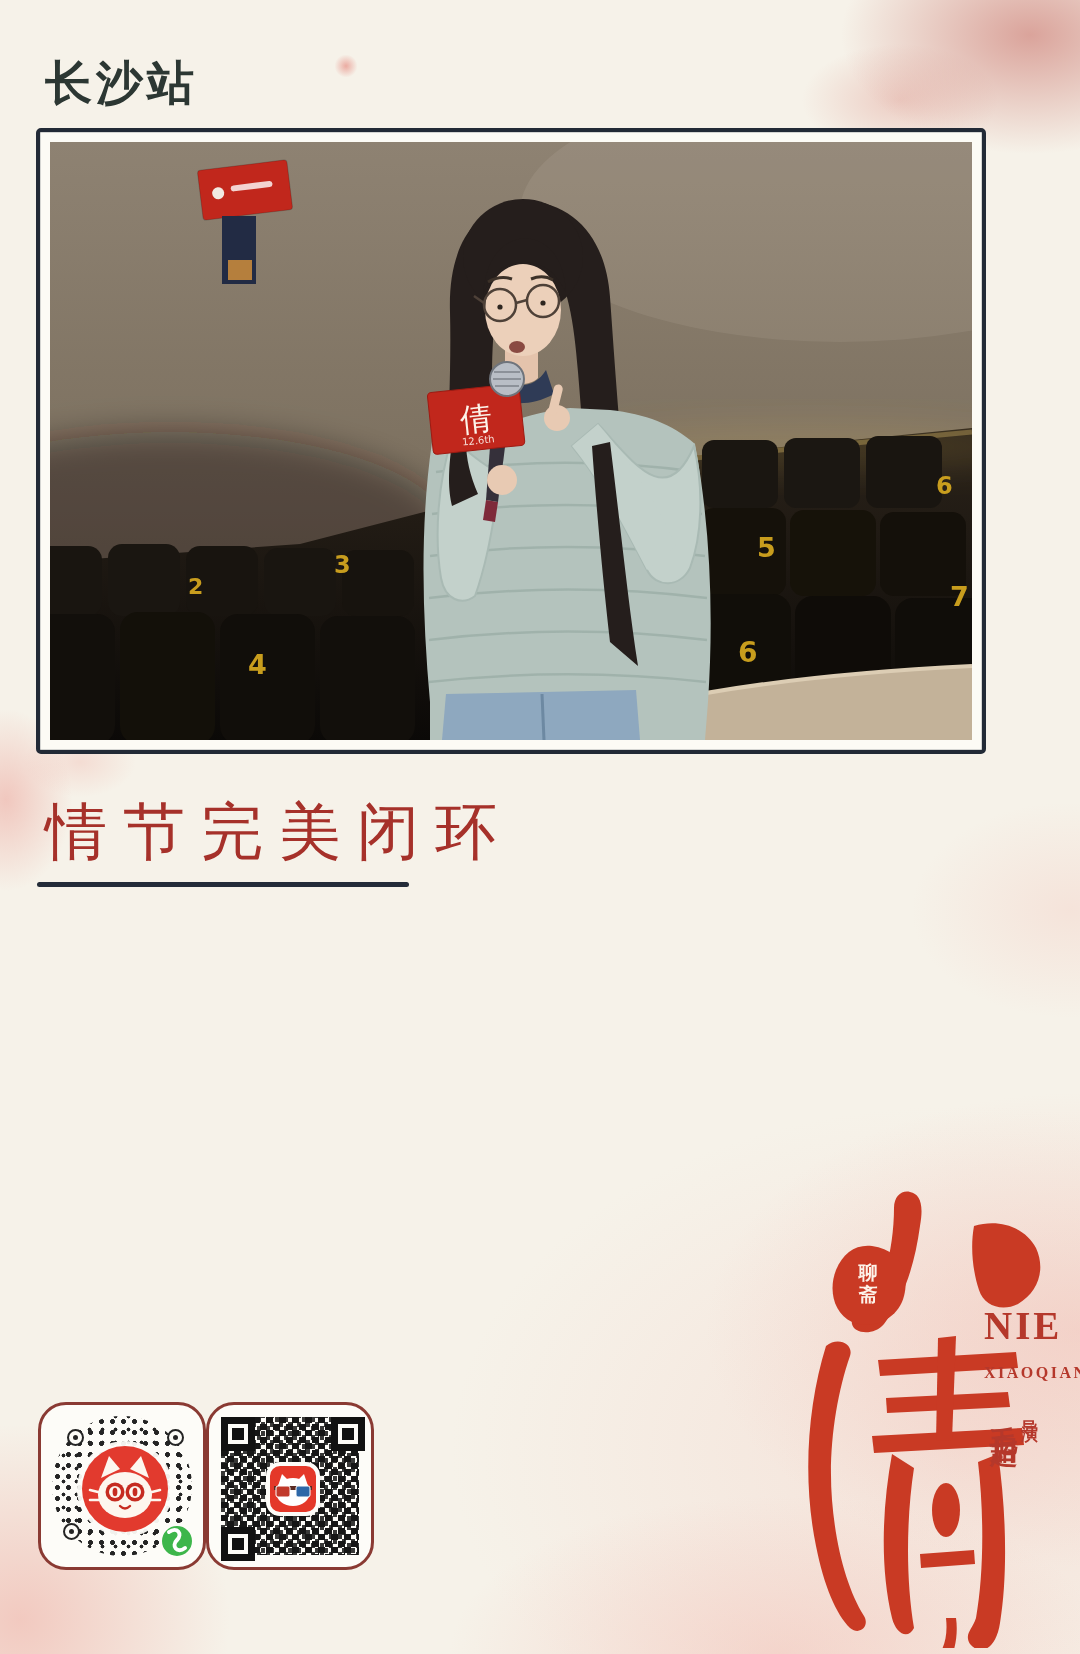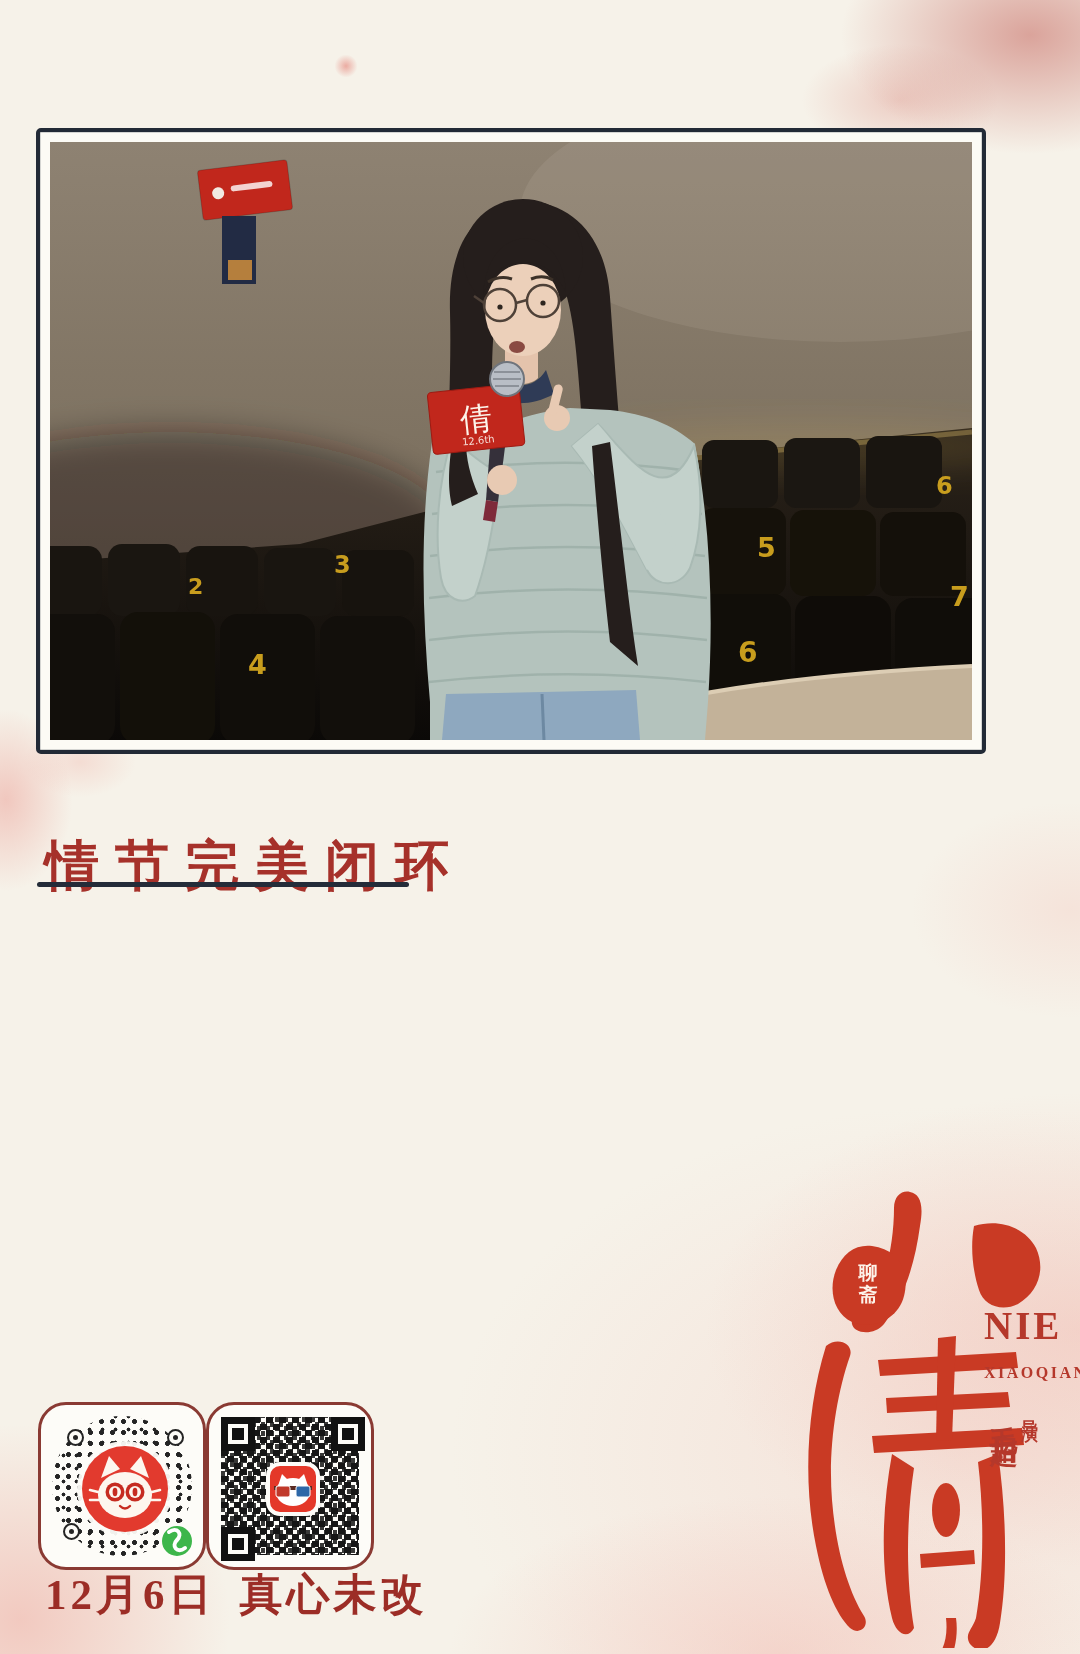--- a/index.html
+++ b/index.html
@@ -21,21 +21,21 @@
   }
   .abs{position:absolute;}
   
   .station{left:45px;top:52px;font-size:47px;font-weight:bold;color:#2c3733;letter-spacing:4px;}
   
   .frame{left:36px;top:128px;width:950px;height:626px;box-sizing:border-box;
     background:#fcfbf5;border:4px solid #222a36;border-radius:5px;
     box-shadow:inset 0 0 0 1px rgba(34,42,54,.18);}
   .photo{position:absolute;left:10px;top:10px;width:922px;height:598px;overflow:hidden;background:#6f6354;}
   
-  .headline{left:45px;top:790px;font-size:54px;font-weight:bold;color:#a6312a;letter-spacing:16px;margin-top:40px;}
+  .headline{left:45px;top:790px;font-size:62px;font-weight:normal;color:#a6312a;letter-spacing:16px;}
   .rule{left:37px;top:882px;width:372px;height:5px;background:#242c39;border-radius:3px;}
   
   .quote{left:45px;top:908px;width:948px;font-size:43px;line-height:59px;letter-spacing:1px;
     color:#2b2b2b;text-align:justify;text-align-last:left;}
   .quote .red{color:#a6312a;}
   
   .brush{left:760px;top:1178px;width:320px;height:470px;}
   .brush svg{display:block;}
   .cal-hidden{left:736px;top:1190px;width:300px;height:450px;color:transparent;font-size:180px;overflow:hidden;pointer-events:none;}
   .seal{left:856px;top:1262px;width:24px;font-size:19px;line-height:22px;color:#fdf4ea;
@@ -68,20 +68,21 @@
     background:#e43829;border:4px solid #fdfcf8;box-shadow:0 0 0 2px rgba(0,0,0,.05);}
   
   .footer{left:45px;top:1566px;font-size:43px;font-weight:bold;color:#9c2d26;letter-spacing:4px;}
   .footer .gap{display:inline-block;width:24px;}
 </style>
 </head>
 <body>
 
 <div class="poster">
 
+  <div class="abs station">长沙站</div>
 
   <div class="abs frame">
     <div class="photo">
       <svg width="922" height="598" viewBox="0 0 922 598">
         <defs>
           <linearGradient id="wallG" x1="0" y1="0" x2="0" y2="1">
             <stop offset="0" stop-color="#8e8272"></stop>
               <stop offset=".55" stop-color="#7d7160"></stop>
               <stop offset="1" stop-color="#685c4c"></stop>
           </linearGradient>
@@ -298,15 +299,14 @@
         <path d="M8,20 L12,8 L19,15 Z" fill="#ffffff"></path>
         <path d="M38,20 L34,8 L27,15 Z" fill="#ffffff"></path>
         <ellipse cx="23" cy="26" rx="17" ry="14" fill="#ffffff"></ellipse>
         <rect x="4" y="20" width="38" height="4" fill="#5a2b22"></rect>
         <rect x="6" y="20" width="14" height="11" rx="2" fill="#c0392b" stroke="#ffffff"></rect>
         <rect x="26" y="20" width="14" height="11" rx="2" fill="#2e68a8" stroke="#ffffff"></rect>
       </svg>
     </div>
   </div>
 
-  <div class="abs footer"><span>12月6日</span><span class="gap"></span><span>真心未改</span></div>
 
 </div>
 
 </body></html>

